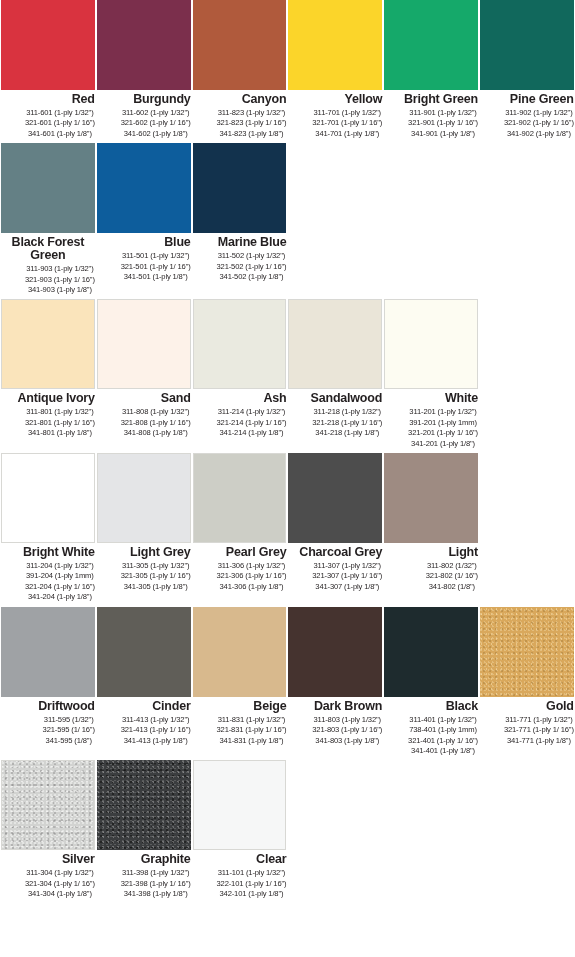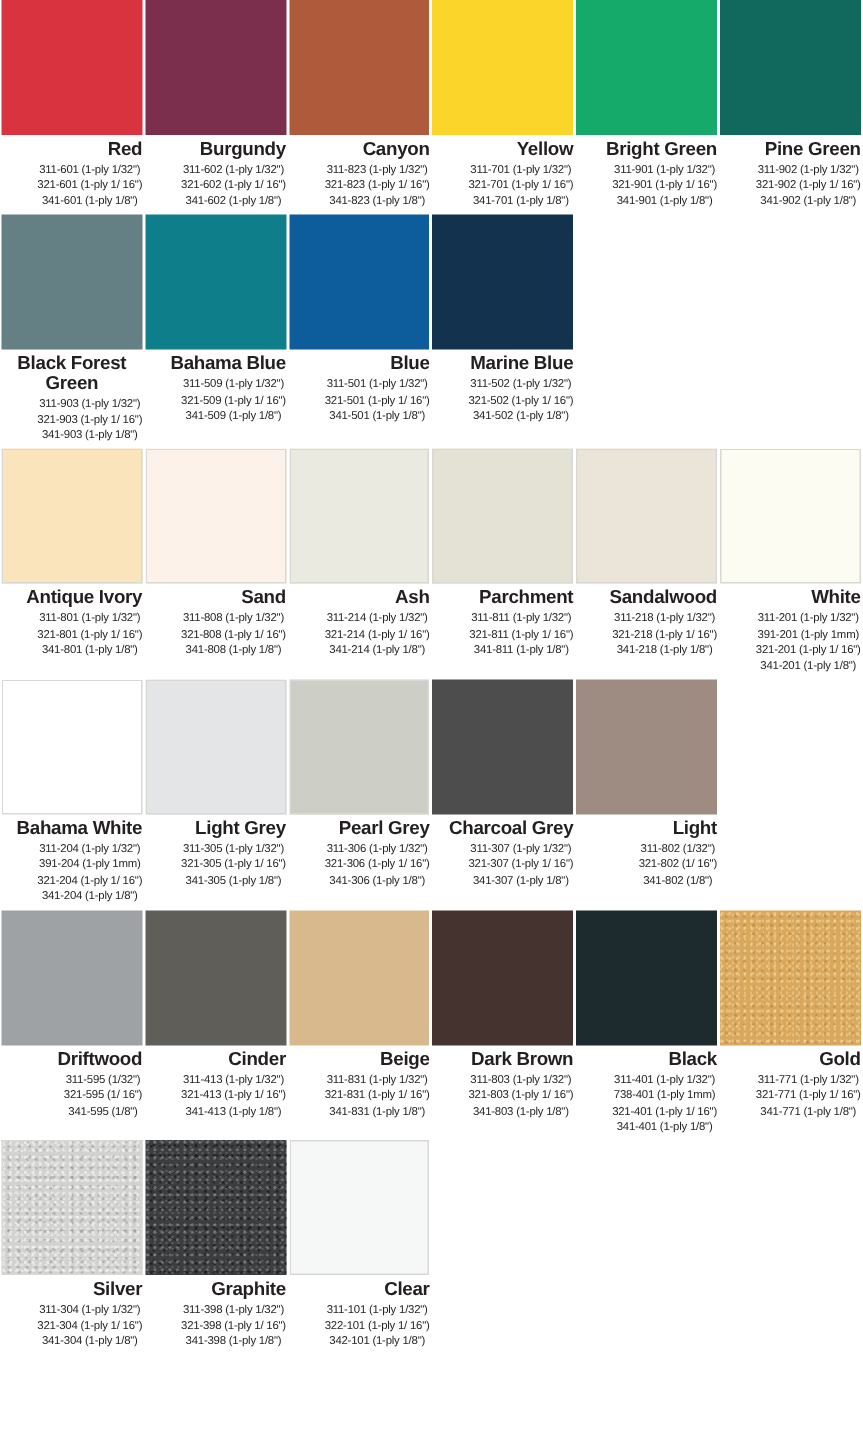--- a/index.html
+++ b/index.html
@@ -151,29 +151,20 @@
       <div class="cell">
         <div class="swatch" style="background-color: rgb(100, 128, 133);"></div>
         <div class="sw-name">Black Forest Green</div>
         <div class="sw-codes">
           <div class="sw-code">311-903 (1-ply 1/32")</div>
           <div class="sw-code">321-903 (1-ply 1/ 16")</div>
           <div class="sw-code">341-903 (1-ply 1/8")</div>
         </div>
       </div>
       <div class="cell">
-        <div class="swatch" style="background-color: rgb(14, 127, 138);"></div>
-        <div class="sw-name">Bahama Blue</div>
-        <div class="sw-codes">
-          <div class="sw-code">311-509 (1-ply 1/32")</div>
-          <div class="sw-code">321-509 (1-ply 1/ 16")</div>
-          <div class="sw-code">341-509 (1-ply 1/8")</div>
-        </div>
-      </div>
-      <div class="cell">
         <div class="swatch" style="background-color: rgb(13, 93, 156);"></div>
         <div class="sw-name">Blue</div>
         <div class="sw-codes">
           <div class="sw-code">311-501 (1-ply 1/32")</div>
           <div class="sw-code">321-501 (1-ply 1/ 16")</div>
           <div class="sw-code">341-501 (1-ply 1/8")</div>
         </div>
       </div>
       <div class="cell">
         <div class="swatch" style="background-color: rgb(18, 50, 77);"></div>
@@ -204,29 +195,20 @@
           <div class="sw-code">341-808 (1-ply 1/8")</div>
         </div>
       </div>
       <div class="cell">
         <div class="swatch bordered" style="background-color: rgb(234, 234, 224);"></div>
         <div class="sw-name">Ash</div>
         <div class="sw-codes">
           <div class="sw-code">311-214 (1-ply 1/32")</div>
           <div class="sw-code">321-214 (1-ply 1/ 16")</div>
           <div class="sw-code">341-214 (1-ply 1/8")</div>
-        </div>
-      </div>
-      <div class="cell">
-        <div class="swatch bordered" style="background-color: rgb(227, 226, 212);"></div>
-        <div class="sw-name">Parchment</div>
-        <div class="sw-codes">
-          <div class="sw-code">311-811 (1-ply 1/32")</div>
-          <div class="sw-code">321-811 (1-ply 1/ 16")</div>
-          <div class="sw-code">341-811 (1-ply 1/8")</div>
         </div>
       </div>
       <div class="cell">
         <div class="swatch bordered" style="background-color: rgb(234, 229, 216);"></div>
         <div class="sw-name">Sandalwood</div>
         <div class="sw-codes">
           <div class="sw-code">311-218 (1-ply 1/32")</div>
           <div class="sw-code">321-218 (1-ply 1/ 16")</div>
           <div class="sw-code">341-218 (1-ply 1/8")</div>
         </div>
@@ -238,21 +220,21 @@
           <div class="sw-code">311-201 (1-ply 1/32")</div>
           <div class="sw-code">391-201 (1-ply 1mm)</div>
           <div class="sw-code">321-201 (1-ply 1/ 16")</div>
           <div class="sw-code">341-201 (1-ply 1/8")</div>
         </div>
       </div>
     </div>
     <div class="row">
       <div class="cell">
         <div class="swatch bordered" style="background-color: rgb(255, 255, 255);"></div>
-        <div class="sw-name">Bahama White</div>
+        <div class="sw-name">Bright White</div>
         <div class="sw-codes">
           <div class="sw-code">311-204 (1-ply 1/32")</div>
           <div class="sw-code">391-204 (1-ply 1mm)</div>
           <div class="sw-code">321-204 (1-ply 1/ 16")</div>
           <div class="sw-code">341-204 (1-ply 1/8")</div>
         </div>
       </div>
       <div class="cell">
         <div class="swatch bordered" style="background-color: rgb(228, 229, 231);"></div>
         <div class="sw-name">Light Grey</div>

